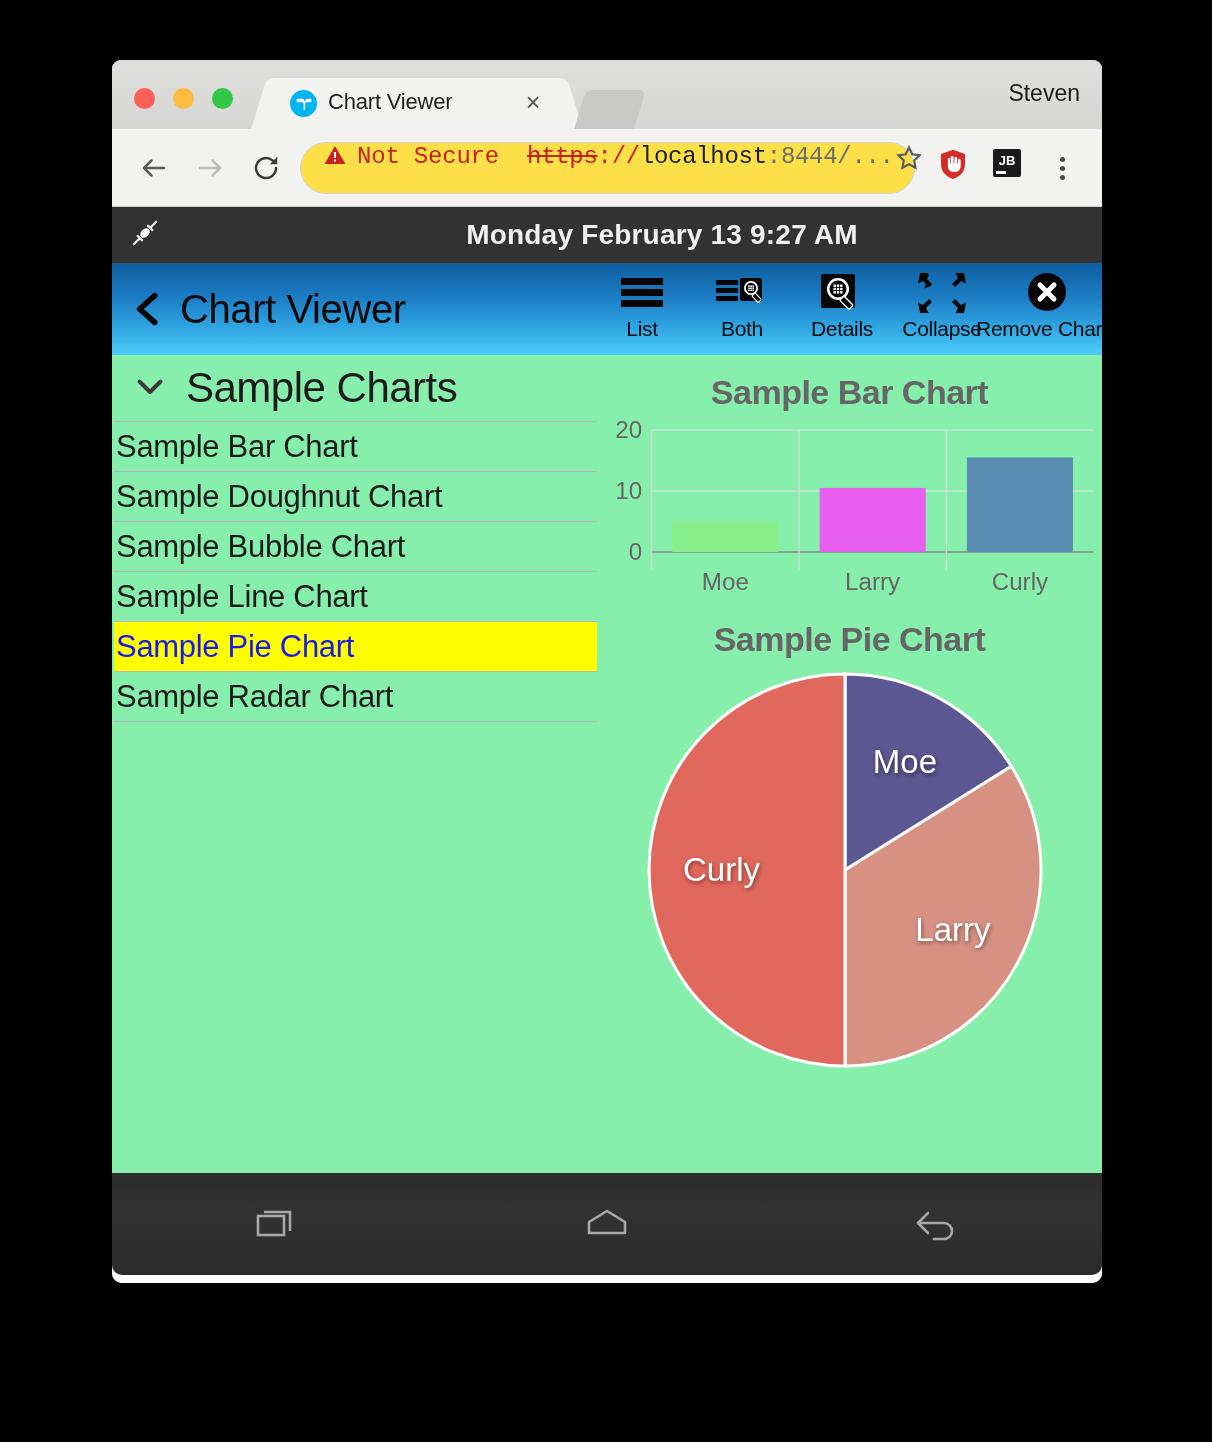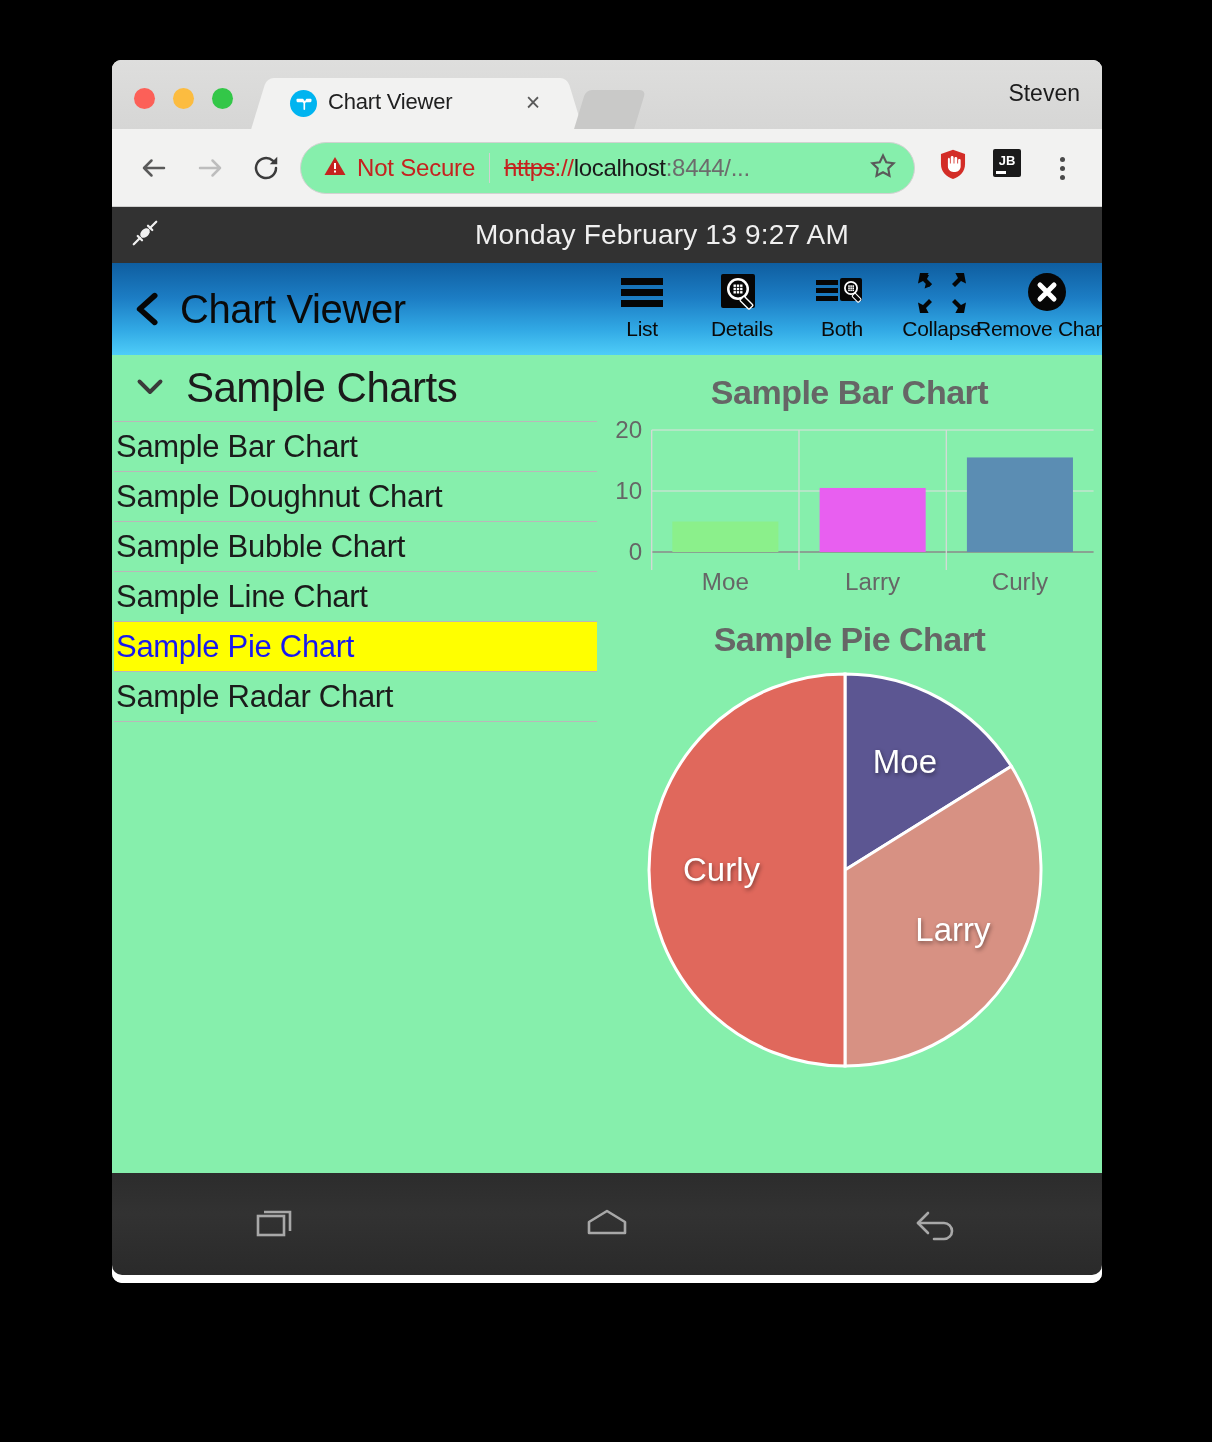--- a/index.html
+++ b/index.html
@@ -83,25 +83,26 @@
     width: 40px; height: 40px;
     display: flex; align-items: center; justify-content: center;
   }
   .nav-back    { left: 22px; }
   .nav-forward { left: 78px; }
   .nav-reload  { left: 134px; }
 
   .omnibox {
     position: absolute; left: 188px; top: 13px;
     width: 615px; height: 52px;
-    background: #86efac;
+    background: #fde047;
     border: 1px solid #d2d2d1;
     border-radius: 26px;
-    display: flex; align-items: center;
+    display: flex; align-items: flex-start;
     padding: 0 10px 0 22px;
+    font-family: Liberation Mono, monospace;
   }
   .warn-triangle { margin-right: 10px; }
   .not-secure {
     color: #c5221f; font-size: 24px; white-space: nowrap;
     letter-spacing: -0.2px;
   }
   .omnibox-sep {
     width: 1px; height: 30px; background: #d2d2d1; margin: 0 14px;
   }
   .url { font-size: 24px; white-space: nowrap; letter-spacing: -0.3px; }
@@ -123,21 +124,21 @@
   .device {
     position: relative;
     width: 990px; height: 1076px;
     background: #fff;
   }
 
   
   .statusbar {
     position: relative; height: 56px;
     background: #323232;
-    display: flex; align-items: center;
+    display: flex; align-items: center; font-weight: bold;
   }
   .status-plug { margin-left: 18px; }
   .status-clock {
     position: absolute; left: 0; right: 0; text-align: center;
     color: #f0f0f0; font-size: 28px; letter-spacing: 0.2px;
     padding-left: 110px;
   }
 
   
   .app-toolbar {
@@ -321,43 +322,20 @@
 
           <div class="tb-item">
             <span class="tb-icon">
               <svg width="50" height="40" viewBox="0 0 50 40">
                 <rect x="4" y="5" width="42" height="7" fill="#060606"></rect>
                 <rect x="4" y="16" width="42" height="7" fill="#060606"></rect>
                 <rect x="4" y="27" width="42" height="7" fill="#060606"></rect>
               </svg>
             </span>
             <span class="tb-label">List</span>
-          </div>
-
-          <div class="tb-item">
-            <span class="tb-icon">
-              <svg width="46" height="42" viewBox="0 0 46 42">
-                <rect x="2" y="2" width="34" height="34" rx="2" fill="#060606"></rect>
-                <circle cx="19" cy="17" r="11" fill="#ffffff"></circle>
-                <circle cx="19" cy="17" r="8.5" fill="#060606"></circle>
-                <g fill="#ffffff">
-                  <rect x="14.5" y="12.5" width="2.4" height="2.4"></rect>
-                    <rect x="17.8" y="12.5" width="2.4" height="2.4"></rect>
-                    <rect x="21.1" y="12.5" width="2.4" height="2.4"></rect>
-                  <rect x="14.5" y="15.8" width="2.4" height="2.4"></rect>
-                    <rect x="17.8" y="15.8" width="2.4" height="2.4"></rect>
-                    <rect x="21.1" y="15.8" width="2.4" height="2.4"></rect>
-                  <rect x="14.5" y="19.1" width="2.4" height="2.4"></rect>
-                    <rect x="17.8" y="19.1" width="2.4" height="2.4"></rect>
-                    <rect x="21.1" y="19.1" width="2.4" height="2.4"></rect>
-                </g>
-                <rect x="25" y="24" width="13" height="6" rx="1" transform="rotate(45 25 24)" fill="#060606" stroke="#ffffff" stroke-width="1.4"></rect>
-              </svg>
-            </span>
-            <span class="tb-label">Details</span>
           </div>
 
           <div class="tb-item">
             <span class="tb-icon">
               <svg width="54" height="40" viewBox="0 0 54 40">
                 <rect x="1" y="7" width="22" height="5" fill="#060606"></rect>
                 <rect x="1" y="15" width="22" height="5" fill="#060606"></rect>
                 <rect x="1" y="23" width="22" height="5" fill="#060606"></rect>
                 <rect x="25" y="5" width="22" height="23" rx="2" fill="#060606"></rect>
                 <circle cx="36" cy="15" r="7" fill="#ffffff"></circle>
@@ -374,20 +352,43 @@
                     <rect x="37.4" y="16.5" width="1.6" height="1.6"></rect>
                 </g>
                 <rect x="40" y="20" width="9" height="4.5" rx="1" transform="rotate(45 40 20)" fill="#060606" stroke="#ffffff" stroke-width="1.1"></rect>
               </svg>
             </span>
             <span class="tb-label">Both</span>
           </div>
 
           <div class="tb-item">
             <span class="tb-icon">
+              <svg width="46" height="42" viewBox="0 0 46 42">
+                <rect x="2" y="2" width="34" height="34" rx="2" fill="#060606"></rect>
+                <circle cx="19" cy="17" r="11" fill="#ffffff"></circle>
+                <circle cx="19" cy="17" r="8.5" fill="#060606"></circle>
+                <g fill="#ffffff">
+                  <rect x="14.5" y="12.5" width="2.4" height="2.4"></rect>
+                    <rect x="17.8" y="12.5" width="2.4" height="2.4"></rect>
+                    <rect x="21.1" y="12.5" width="2.4" height="2.4"></rect>
+                  <rect x="14.5" y="15.8" width="2.4" height="2.4"></rect>
+                    <rect x="17.8" y="15.8" width="2.4" height="2.4"></rect>
+                    <rect x="21.1" y="15.8" width="2.4" height="2.4"></rect>
+                  <rect x="14.5" y="19.1" width="2.4" height="2.4"></rect>
+                    <rect x="17.8" y="19.1" width="2.4" height="2.4"></rect>
+                    <rect x="21.1" y="19.1" width="2.4" height="2.4"></rect>
+                </g>
+                <rect x="25" y="24" width="13" height="6" rx="1" transform="rotate(45 25 24)" fill="#060606" stroke="#ffffff" stroke-width="1.4"></rect>
+              </svg>
+            </span>
+            <span class="tb-label">Details</span>
+          </div>
+
+          <div class="tb-item">
+            <span class="tb-icon">
               <svg width="48" height="44" viewBox="0 0 48 44">
                 <path fill="#060606" d="M4 4h7l-2.3 4.4 5 5L11 15.8 6.6 17.4 8.2 11 3 5.8z"></path>
                 <path fill="#060606" d="M2 2h8.6L8 7l6 6-3 3-6-6-5 2.6z"></path>
                 <path fill="#060606" d="M46 2h-8.6L40 7l-6 6 3 3 6-6 5 2.6z"></path>
                 <path fill="#060606" d="M2 42h8.6L8 37l6-6-3-3-6 6-5-2.6z"></path>
                 <path fill="#060606" d="M46 42h-8.6L40 37l-6-6 3-3 6 6 5-2.6z"></path>
               </svg>
             </span>
             <span class="tb-label">Collapse</span>
           </div>

